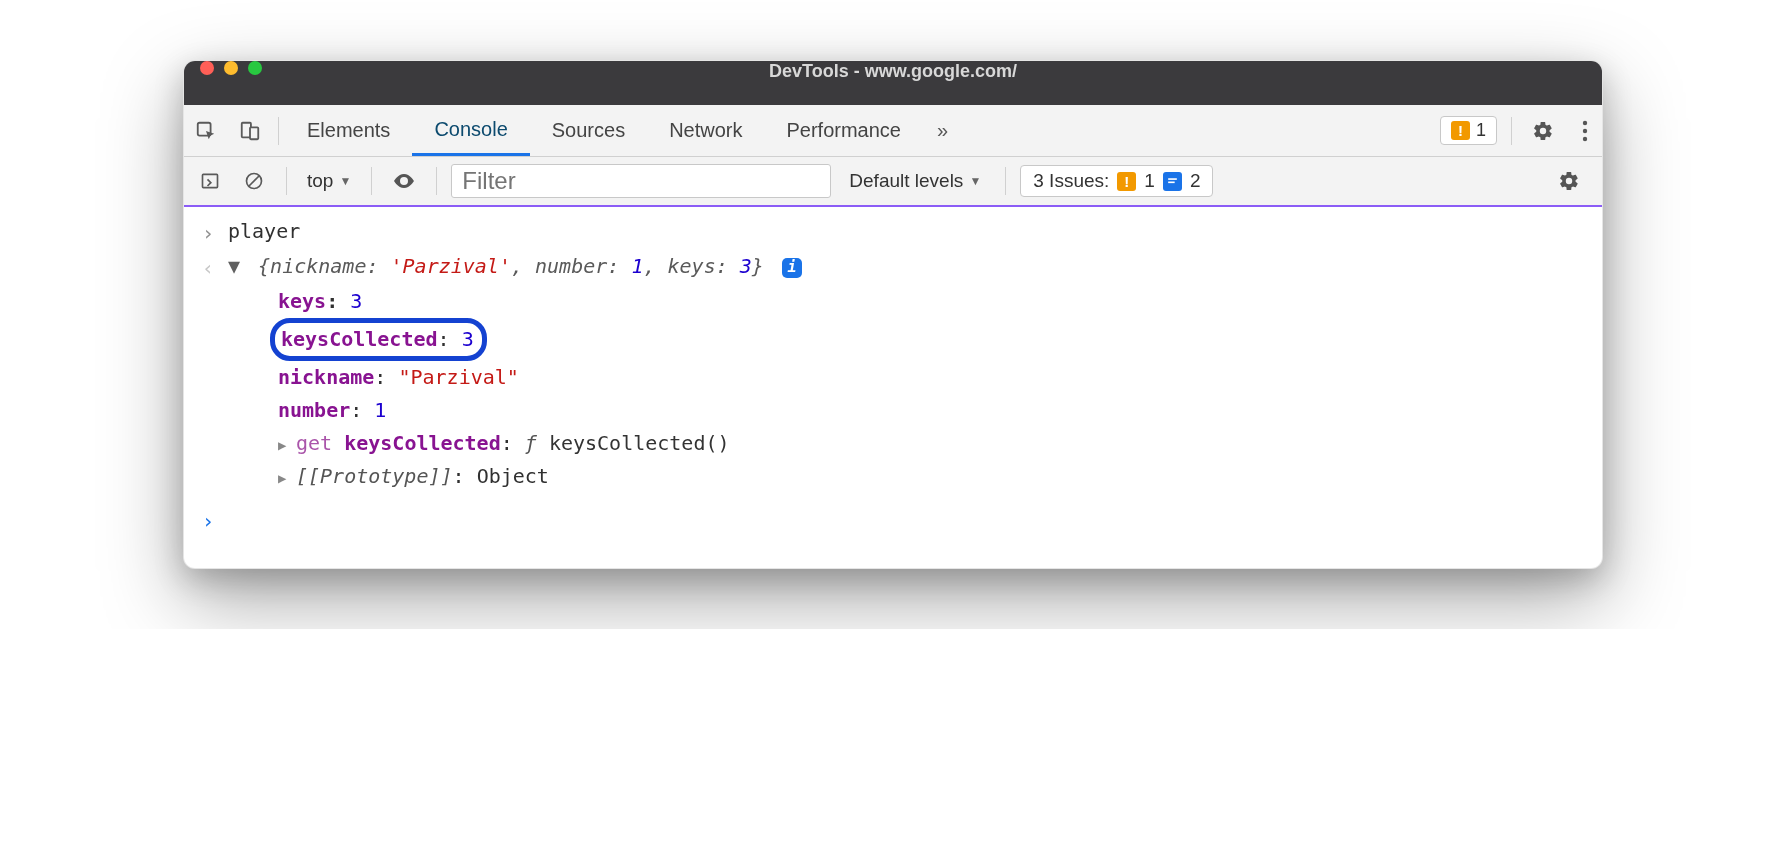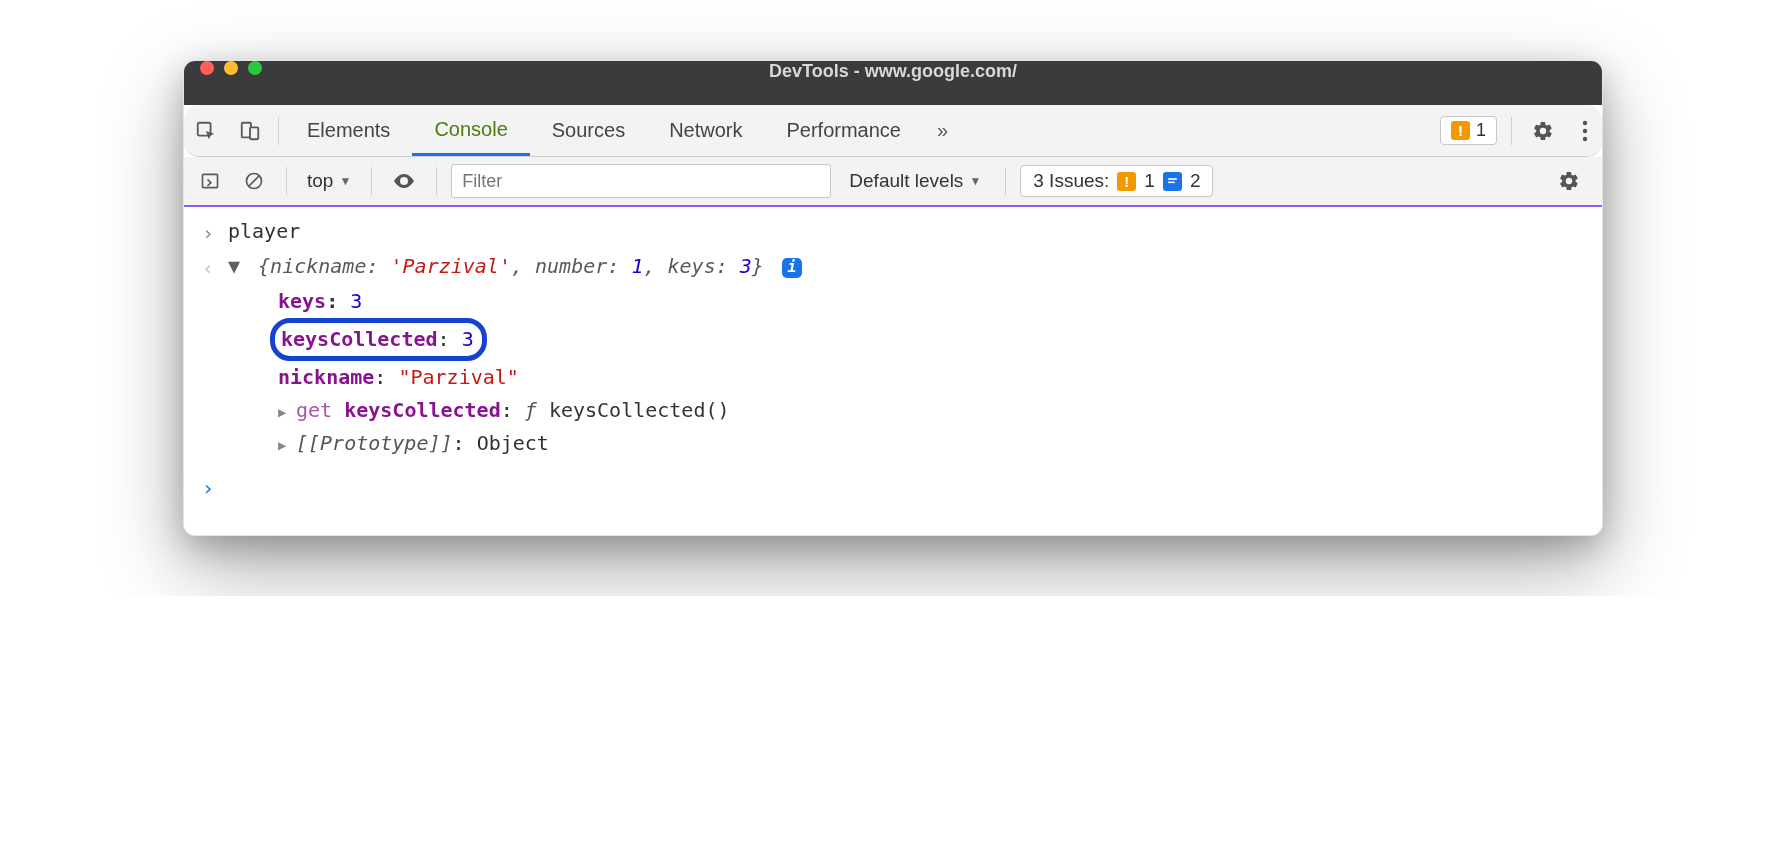--- a/index.html
+++ b/index.html
@@ -42,41 +42,40 @@
     pointer-events: none;
   }
   .tabbar {
     display: flex;
     align-items: center;
     height: 52px;
     border-bottom: 1px solid #d0d0d0;
     background: #f3f3f3;
     font-size: 20px;
     color: #333;
-    border-radius: 15px;
   }
   .tabbar .icon-btn {
     width: 44px;
     display: flex;
     align-items: center;
     justify-content: center;
     height: 100%;
     color: #5a5a5a;
   }
   .vsep { width: 1px; height: 28px; background: #d0d0d0; margin: 0 6px; }
   .tabs { display: flex; align-items: stretch; height: 100%; }
   .tab {
     padding: 0 22px;
     display: flex;
     align-items: center;
     cursor: pointer;
     color: #444;
   }
   .tab.active {
-    color: #4d7c0f;
+    color: #0c4a6e;
     border-bottom: 3px solid #1a73e8;
     font-weight: 500;
   }
   .more-tabs { padding: 0 14px; display:flex; align-items:center; font-size: 20px; color:#555; cursor:pointer; }
   .tabbar .spacer { flex: 1; }
   .issues-pill {
     display: flex;
     align-items: center;
     gap: 6px;
     border: 1px solid #c8c8c8;
@@ -128,21 +127,21 @@
     height: 34px;
     border: 1px solid #c8c8c8;
     background: #fff;
     padding: 0 10px;
     font-size: 18px;
     color: #888;
     display:flex; align-items:center;
     border-radius: 3px;
   }
   .filter-input input {
-    border:none; outline:none; width:100%; font-size:18px; background:transparent;
+    border:none; outline:none; width:100%; font-size:24px; background:transparent;
   }
   .levels-picker { display:flex; align-items:center; gap:6px; cursor:pointer; padding:0 10px; }
   .issues-summary {
     display:flex; align-items:center; gap:8px;
     border:1px solid #c8c8c8; background:#fff; border-radius:4px;
     padding:4px 12px; cursor:pointer;
   }
   .toolbar .spacer { flex: 1; }
   .console-body {
     font-family: Menlo, Consolas, monospace;
@@ -322,20 +321,23 @@
     <div class="indent2">
       <span class="highlight-ring">
         <span class="prop">keysCollected</span><span>: </span><span class="num">3</span>
       </span>
     </div>
 
     <div class="indent2">
       <span class="prop">nickname</span><span>: </span><span class="str">"Parzival"</span>
     </div>
 
+    <div class="indent2">
+      <span class="prop">number</span><span>: </span><span class="num">1</span>
+    </div>
 
     <div class="indent2">
       <span class="disclosure" style="font-size:14px;color:#888">▶</span><span class="getter">get </span><span class="prop">keysCollected</span><span>: </span><span class="fn-kw">ƒ </span><span class="fn-name">keysCollected()</span>
     </div>
 
     <div class="indent2">
       <span class="disclosure" style="font-size:14px;color:#888">▶</span><span class="meta-key">[[Prototype]]</span><span>: </span><span>Object</span>
     </div>
 
     <div class="row" style="margin-top:10px">

